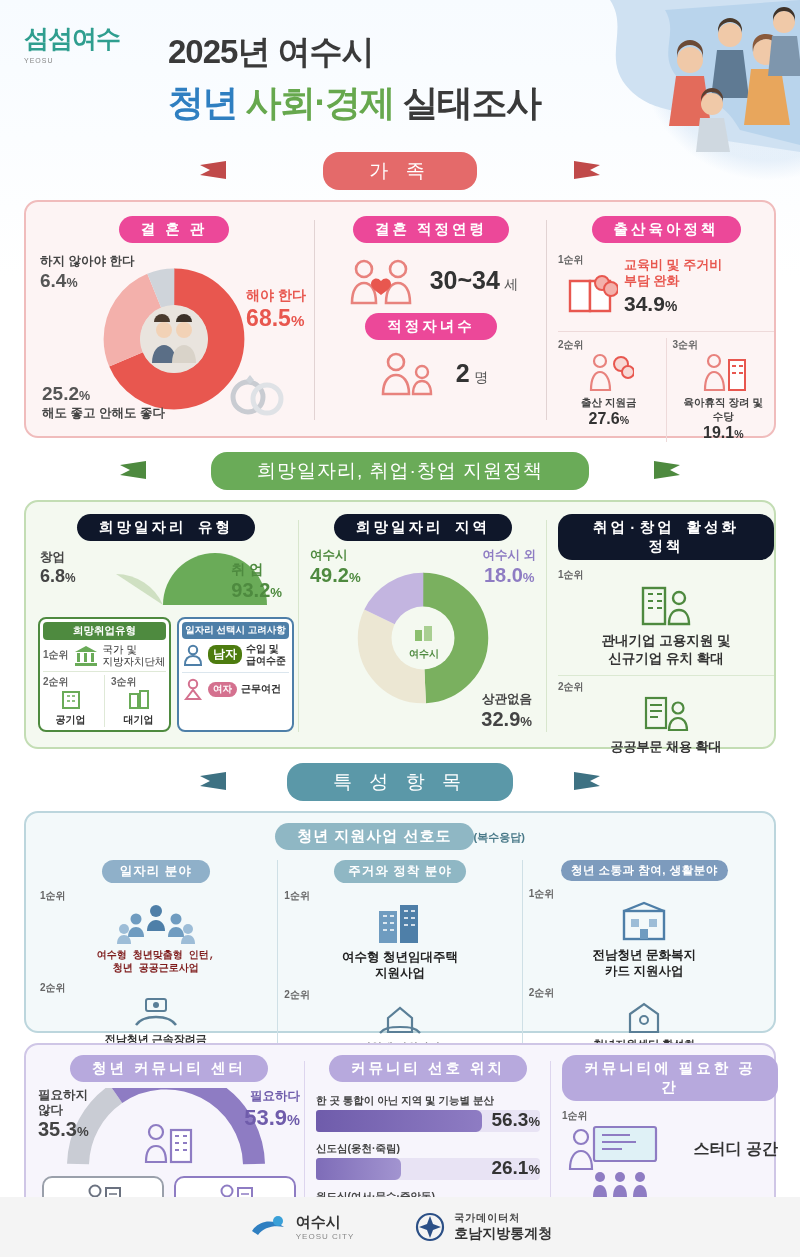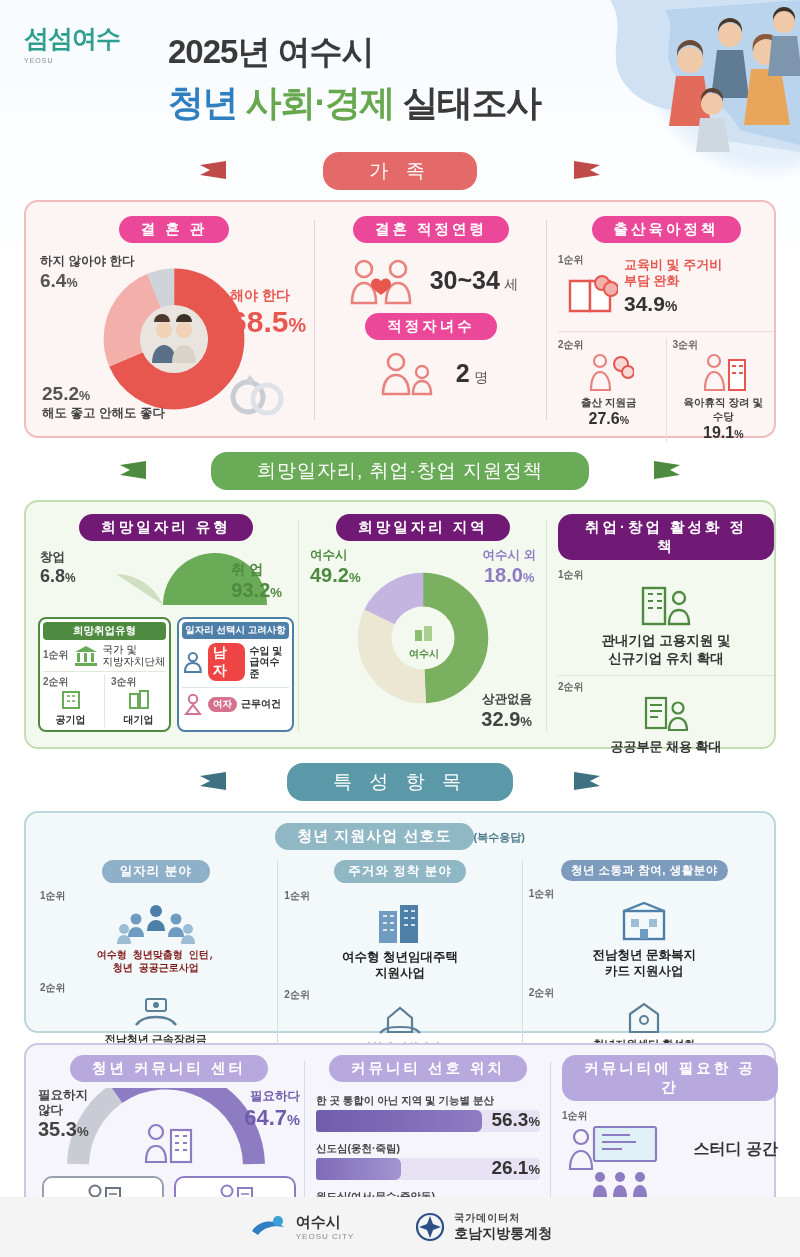--- a/index.html
+++ b/index.html
@@ -63,21 +63,21 @@
   }
   .card-red { border-color:#f0bcbc; background:#fdf4f4; }
   .card-green { border-color:#c3ddb4; background:#f4f9f0; }
   .card-teal { border-color:#bcd6dd; background:#f3f9fa; }
   .card-purple { border-color:#cfc6e6; background:#f7f5fc; }
   .subtitle {
     display:inline-block; padding:4px 22px; border-radius:14px;
     font-size:14.5px; font-weight:bold; letter-spacing:3px; color:#fff;
   }
   .st-red { background:#ec4899; }
-  .st-green { background:#701a75; }
+  .st-green { background:#0f172a;font-family:Liberation Mono, monospace; }
   .st-teal { background:#8fb7c4; }
   .st-purple { background:#b7a9dd; }
   .st-blue { background:#8fb0c9; }
   .st-navy { background:#7d9bbd; }
   .vline { position:absolute; width:1px; background:#e2d3d3; }
   .pct { font-weight:bold; }
   .pct .u { font-size:0.66em; font-weight:bold; }
   .lbl { font-size:12.5px; color:#444; font-weight:bold; }
   .small { font-size:10.5px; color:#777; }
   .rank {
@@ -187,21 +187,21 @@
         </svg>
 
         <div style="position:absolute; left:0; top:-2px;">
           <div class="lbl">하지 않아야 한다</div>
           <div class="pct" style="font-size:19px; color:#555;">
             <span>6.4</span><span class="u">%</span>
           </div>
         </div>
         <div style="position:absolute; right:2px; top:32px; text-align:left;">
           <div class="lbl" style="color:#e8574f; font-size:14px;">해야 한다</div>
-          <div class="pct" style="font-size:30px; color:#e8574f;">
+          <div class="pct" style="font-size:23px; color:#e8574f;">
             <span>68.5</span><span class="u">%</span>
           </div>
         </div>
         <div style="position:absolute; left:2px; bottom:8px;">
           <div class="pct" style="font-size:19px; color:#555;">
             <span>25.2</span><span class="u">%</span>
           </div>
           <div class="lbl">해도 좋고 안해도 좋다</div>
         </div>
       </div>
@@ -358,21 +358,21 @@
             </div>
           </div>
         </div>
         <div style="flex:1; border:2px solid #4e7fa8; border-radius:8px; background:#fff; padding:3px;">
           <div class="center" style="background:#4e7fa8; color:#fff; font-size:9.5px; font-weight:bold; border-radius:4px; padding:2px;">일자리 선택시 고려사항</div>
           <div style="display:flex; align-items:center; gap:4px; margin-top:4px;">
             <svg width="22" height="22" viewBox="0 0 22 22">
                 <circle cx="11" cy="6" r="4.2" fill="none" stroke="#4e7fa8" stroke-width="2"></circle>
                 <path d="M3 21c0-6 3-9 8-9s8 3 8 9z" fill="none" stroke="#4e7fa8" stroke-width="2"></path>
               </svg>
-            <span style="font-size:14px; background:#ef4444; color:#fff; border-radius:8px; padding:1px 5px; font-weight:bold;">남자</span>
+            <span style="font-size:12px; background:#4d7c0f; color:#fff; border-radius:8px; padding:1px 5px; font-weight:bold;">남자</span>
             <span style="font-size:10px; font-weight:bold; white-space:pre-line; line-height:1.15;">수입 및
 급여수준</span>
           </div>
           <div style="display:flex; align-items:center; gap:4px; margin-top:6px; border-top:1px solid #dbe6ee; padding-top:5px;">
             <svg width="22" height="22" viewBox="0 0 22 22">
                 <circle cx="11" cy="6" r="4.2" fill="none" stroke="#d4718f" stroke-width="2"></circle>
                 <path d="M4 21l7-9 7 9z" fill="none" stroke="#d4718f" stroke-width="2"></path>
               </svg>
             <span style="font-size:9.5px; background:#d4718f; color:#fff; border-radius:8px; padding:1px 5px; font-weight:bold;">여자</span>
             <span style="font-size:10px; font-weight:bold;">근무여건</span>
@@ -555,21 +555,21 @@
         <div style="position:absolute; left:0; top:0;">
           <div class="lbl" style="white-space:pre-line; line-height:1.2;">필요하지
 않다</div>
           <div class="pct" style="font-size:20px; color:#444;">
             <span>35.3</span><span class="u">%</span>
           </div>
         </div>
         <div style="position:absolute; right:0; top:0; text-align:right;">
           <div class="lbl" style="color:#6f5cab;">필요하다</div>
           <div class="pct" style="font-size:22px; color:#6f5cab;">
-            <span>64.7</span><span class="u">%</span>
+            <span>53.9</span><span class="u">%</span>
           </div>
         </div>
       </div>
       <div style="display:flex; gap:10px; margin-top:4px; padding:0 4px;">
         <div style="flex:1; border:2px solid #9aa0ab; border-radius:10px; background:#fff; text-align:center; padding:4px 2px;">
           <svg width="40" height="34" viewBox="0 0 40 34">
             <circle cx="12" cy="9" r="5.5" fill="none" stroke="#6b7280" stroke-width="2"></circle>
             <path d="M4 32c0-9 4-13 8-13s8 4 8 13z" fill="none" stroke="#6b7280" stroke-width="2"></path>
             <rect x="23" y="6" width="14" height="18" fill="none" stroke="#6b7280" stroke-width="2"></rect>
             <path d="M26 12h8M26 17h8" stroke="#6b7280" stroke-width="1.6"></path>

